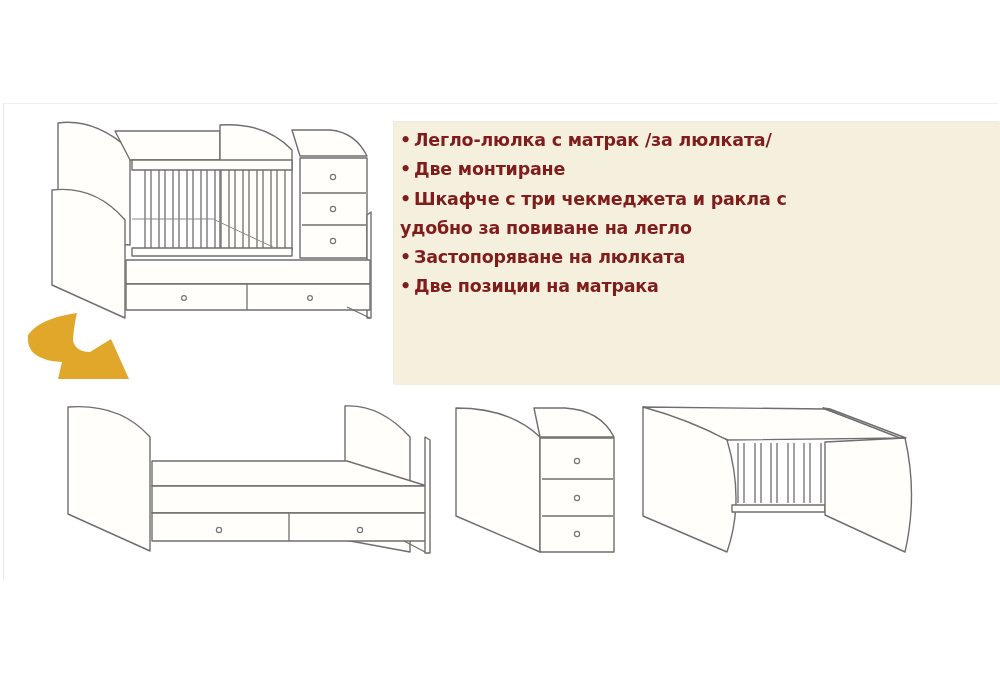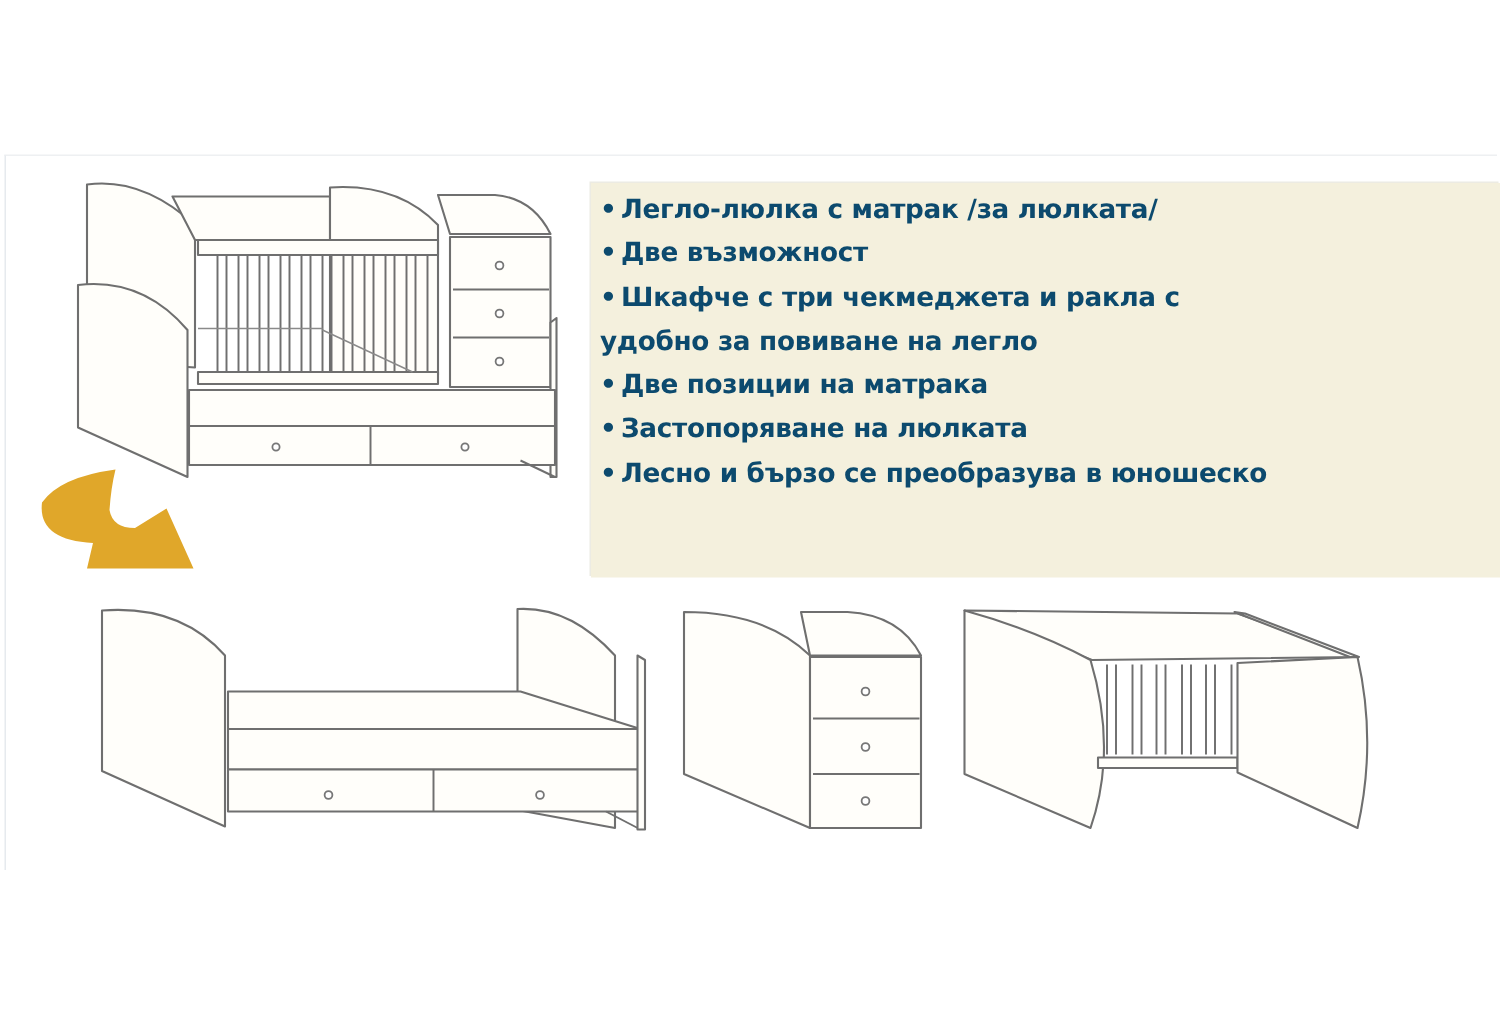--- a/index.html
+++ b/index.html
@@ -13,47 +13,46 @@
   }
   .panel {
     position:absolute; left:394px; top:122px; width:606px; height:263px;
     background:#f4f0dd;
     box-shadow: -1px -1px 0 #ecebe3;
   }
   .features {
     list-style:none; margin:0; padding:4px 0 0 6px;
   }
   .features li {
-    font-size:17.5px; line-height:29.3px; color:#0c4a6e; font-weight:bold;
+    font-size:17.5px; line-height:29.3px; color:#7f1d1d; font-weight:bold;
     letter-spacing:-0.2px; white-space:nowrap;
     font-family:"DejaVu Sans", sans-serif;
   }
   .features li .bullet { display:inline-block; width:14px; }
   .features li.cont { padding-left:0; }
   .features li.wide-gap .gap { display:inline-block; width:30px; }
   svg.drawing { position:absolute; left:0; top:0; }
   .stroke { fill:#fffefa; stroke:#6f6f6f; stroke-width:1.4; stroke-linejoin:round; }
   .line { fill:none; stroke:#6f6f6f; stroke-width:1.3; }
   .thin { fill:none; stroke:#8a8a8a; stroke-width:1; }
   .knob { fill:#fff; stroke:#777; stroke-width:1.2; }
 </style>
 </head>
 <body>
 
 <div class="frame"></div>
 
 <div class="panel">
   <ul class="features">
     <li><span class="bullet">•</span><span>Легло-люлка с матрак /за люлката/</span></li>
-    <li><span class="bullet">•</span><span>Две възможност</span></li>
+    <li><span class="bullet">•</span><span>Две монтиране</span></li>
     <li><span class="bullet">•</span><span>Шкафче с три чекмеджета и ракла с</span></li>
     <li class="cont"><span>удобно за повиване на легло</span></li>
+    <li><span class="bullet">•</span><span>Застопоряване на люлката</span></li>
     <li><span class="bullet">•</span><span>Две позиции на матрака</span></li>
-    <li><span class="bullet">•</span><span>Застопоряване на люлката</span></li>
-    <li><span class="bullet">•</span><span>Лесно и бързо се преобразува в юношеско</span></li>
   </ul>
 </div>
 
 <svg class="drawing" width="1000" height="683" viewBox="0 0 1000 683">
 
   <g>
 
     <path class="stroke" d="M58,123 Q95,118 130,150 L130,245 L58,240 Z"></path>
 
     <path class="stroke" d="M115,131 L220,131 L220,160 L130,160 Z"></path>

